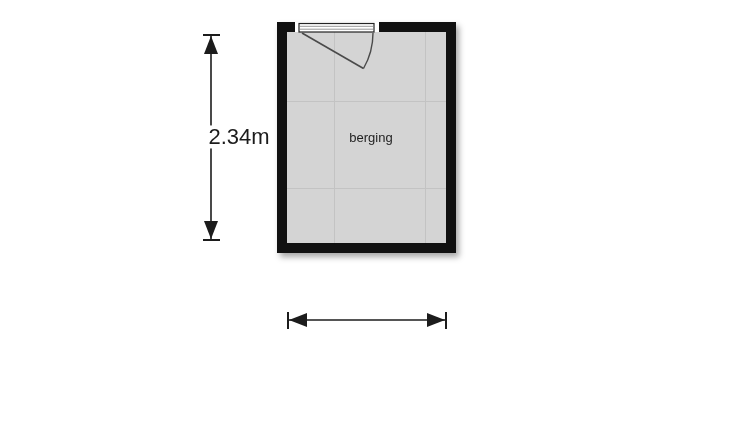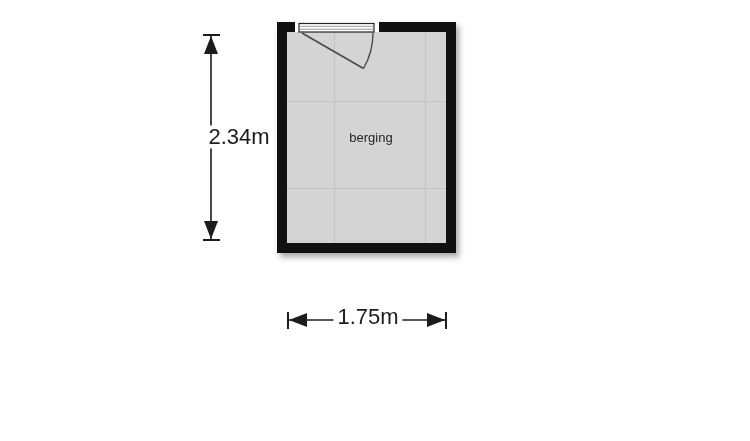--- a/index.html
+++ b/index.html
@@ -118,15 +118,14 @@
       <line x1="288" y1="312" x2="288" y2="329" stroke-width="2"></line>
       <polygon points="289,320 307,313 307,327" stroke="none"></polygon>
       <line x1="289" y1="320" x2="445" y2="320" stroke-width="1.6"></line>
       <polygon points="445,320 427,313 427,327" stroke="none"></polygon>
       <line x1="446" y1="312" x2="446" y2="329" stroke-width="2"></line>
     </g>
   </svg>
 
   <div class="room-label">berging</div>
   <div class="dim-label" id="dim-label-vertical">2.34m</div>
-  <div class="dim-label" id="dim-label-horizontal">1.75m</div>
 
 </div>
 
 </body></html>

